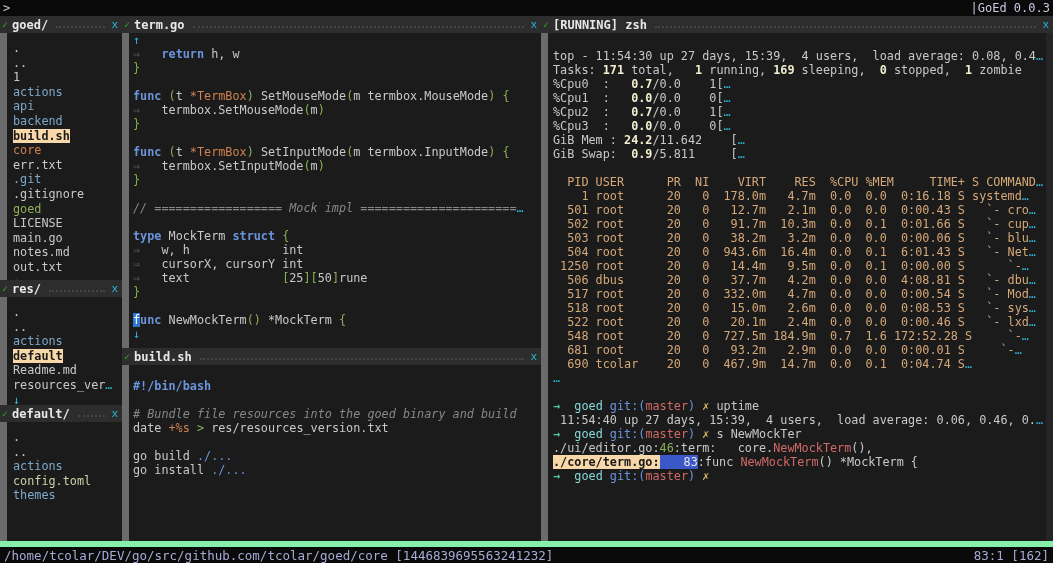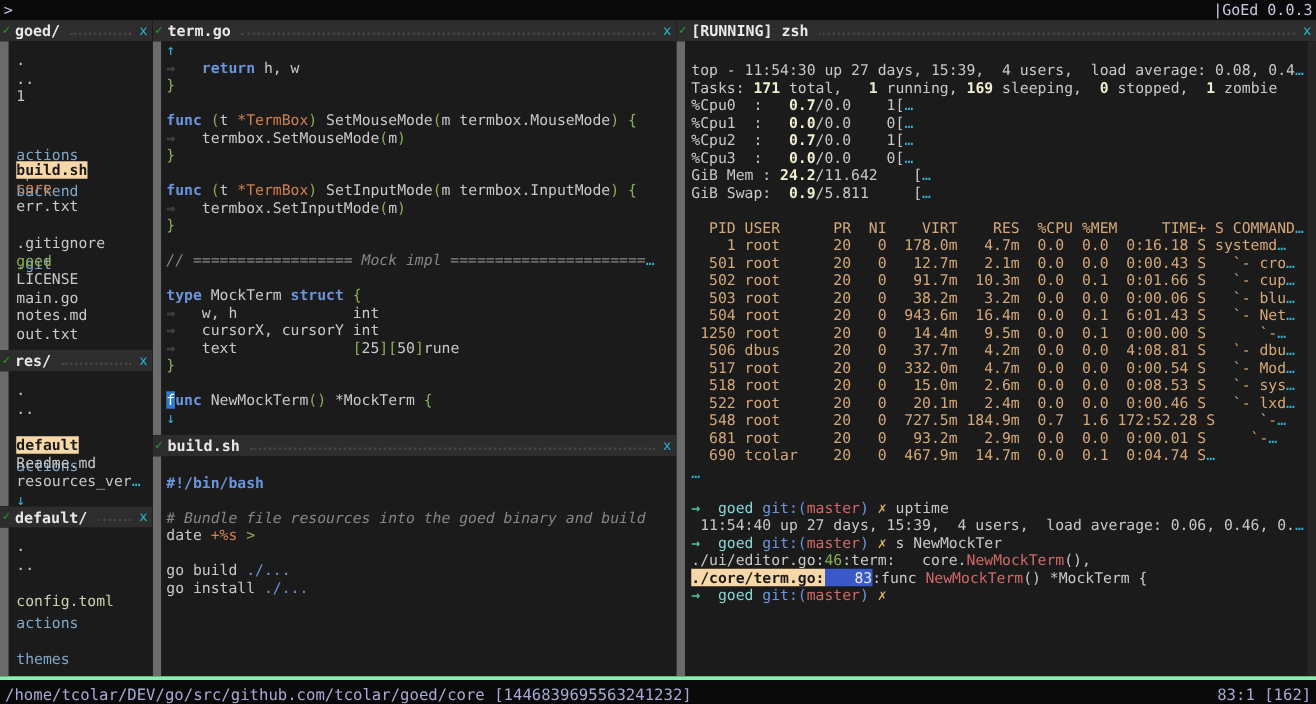--- a/index.html
+++ b/index.html
@@ -4,21 +4,21 @@
 <style>
   * { margin:0; padding:0; box-sizing:border-box; }
   html,body { width:1053px; height:563px; background:#050505; overflow:hidden;
     font-family:"DejaVu Sans Mono", monospace; }
   .root { width:1053px; height:563px; display:flex; flex-direction:column; }
 
   
   .topbar { height:16px; background:#0a0a0a; color:#c8c8e0; font-size:12px;
     display:flex; justify-content:space-between; align-items:center; padding:0 3px; }
   .statusbar { height:22px; background:#0a0a0a; color:#a9a9d6; font-size:12.5px;
-    display:flex; justify-content:space-between; align-items:flex-end; padding:0 4px; border-top:3px solid #86efac; }
+    display:flex; justify-content:space-between; align-items:flex-end; padding:0 4px; border-top:6px solid #86efac; }
 
   
   .main { height:525px; display:flex; }
   .col { display:flex; flex-direction:column; }
   .col1 { width:122px; }
   .col2 { width:419px; }
   .col3 { width:512px; }
 
   
   .panel { display:flex; flex-direction:column; overflow:hidden; background:#1b1b1b; }
@@ -38,21 +38,21 @@
   .editor  { padding:0 0 0 4px;  font-size:11.8px; }
   .editor .line { height:14px; }
   .term    { padding:2px 0 0 5px; font-size:11.8px; }
   .term   .line { height:14px; }
 
   .line { display:flex; white-space:pre; align-items:baseline; }
   .line span { flex:0 0 auto; }
 
   
   .s-p    { color:#c8c8c8; }
-  .s-dir  { color:#7fa8c8;margin-top:32px; }
+  .s-dir  { color:#7fa8c8; }
   .s-exec { color:#8fae55; }
   .s-acc  { color:#d08050; }
   .s-accb { color:#d08050; font-weight:bold; }
   .s-crm  { color:#cfcfa8; }
   .s-sel  { background:#f8d8a8; color:#1a1a1a; font-weight:bold; }
   .s-kw   { color:#6a95dd; font-weight:bold; }
   .s-blu  { color:#6a95dd; }
   .s-grn  { color:#8aae58; }
   .s-cmt  { color:#878787;font-style:italic; }
   .s-tab  { color:#4f5a4f; }
@@ -201,21 +201,21 @@
           <span class="dots"></span>
           <span class="close">x</span>
         </div>
         <div class="panelbody">
           <div class="vscroll"></div>
           <div class="content editor">
               <div class="line"></div>
               <div class="line"><span class="s-kw">#!/bin/bash</span></div>
               <div class="line"></div>
               <div class="line"><span class="s-cmt"># Bundle file resources into the goed binary and build</span></div>
-              <div class="line"><span class="s-p">date </span><span class="s-acc">+%s</span><span class="s-p"> </span><span class="s-grn">&gt;</span></div>
+              <div class="line"><span class="s-p">date </span><span class="s-acc">+%s</span><span class="s-p"> </span><span class="s-grn">&gt;</span><span class="s-p"> res/resources_version.txt</span></div>
               <div class="line"></div>
               <div class="line"><span class="s-p">go build </span><span class="s-blu">./...</span></div>
               <div class="line"><span class="s-p">go install </span><span class="s-blu">./...</span></div>
             </div>
         </div>
       </div>
 
     </div>
 
     <div class="col col3">

